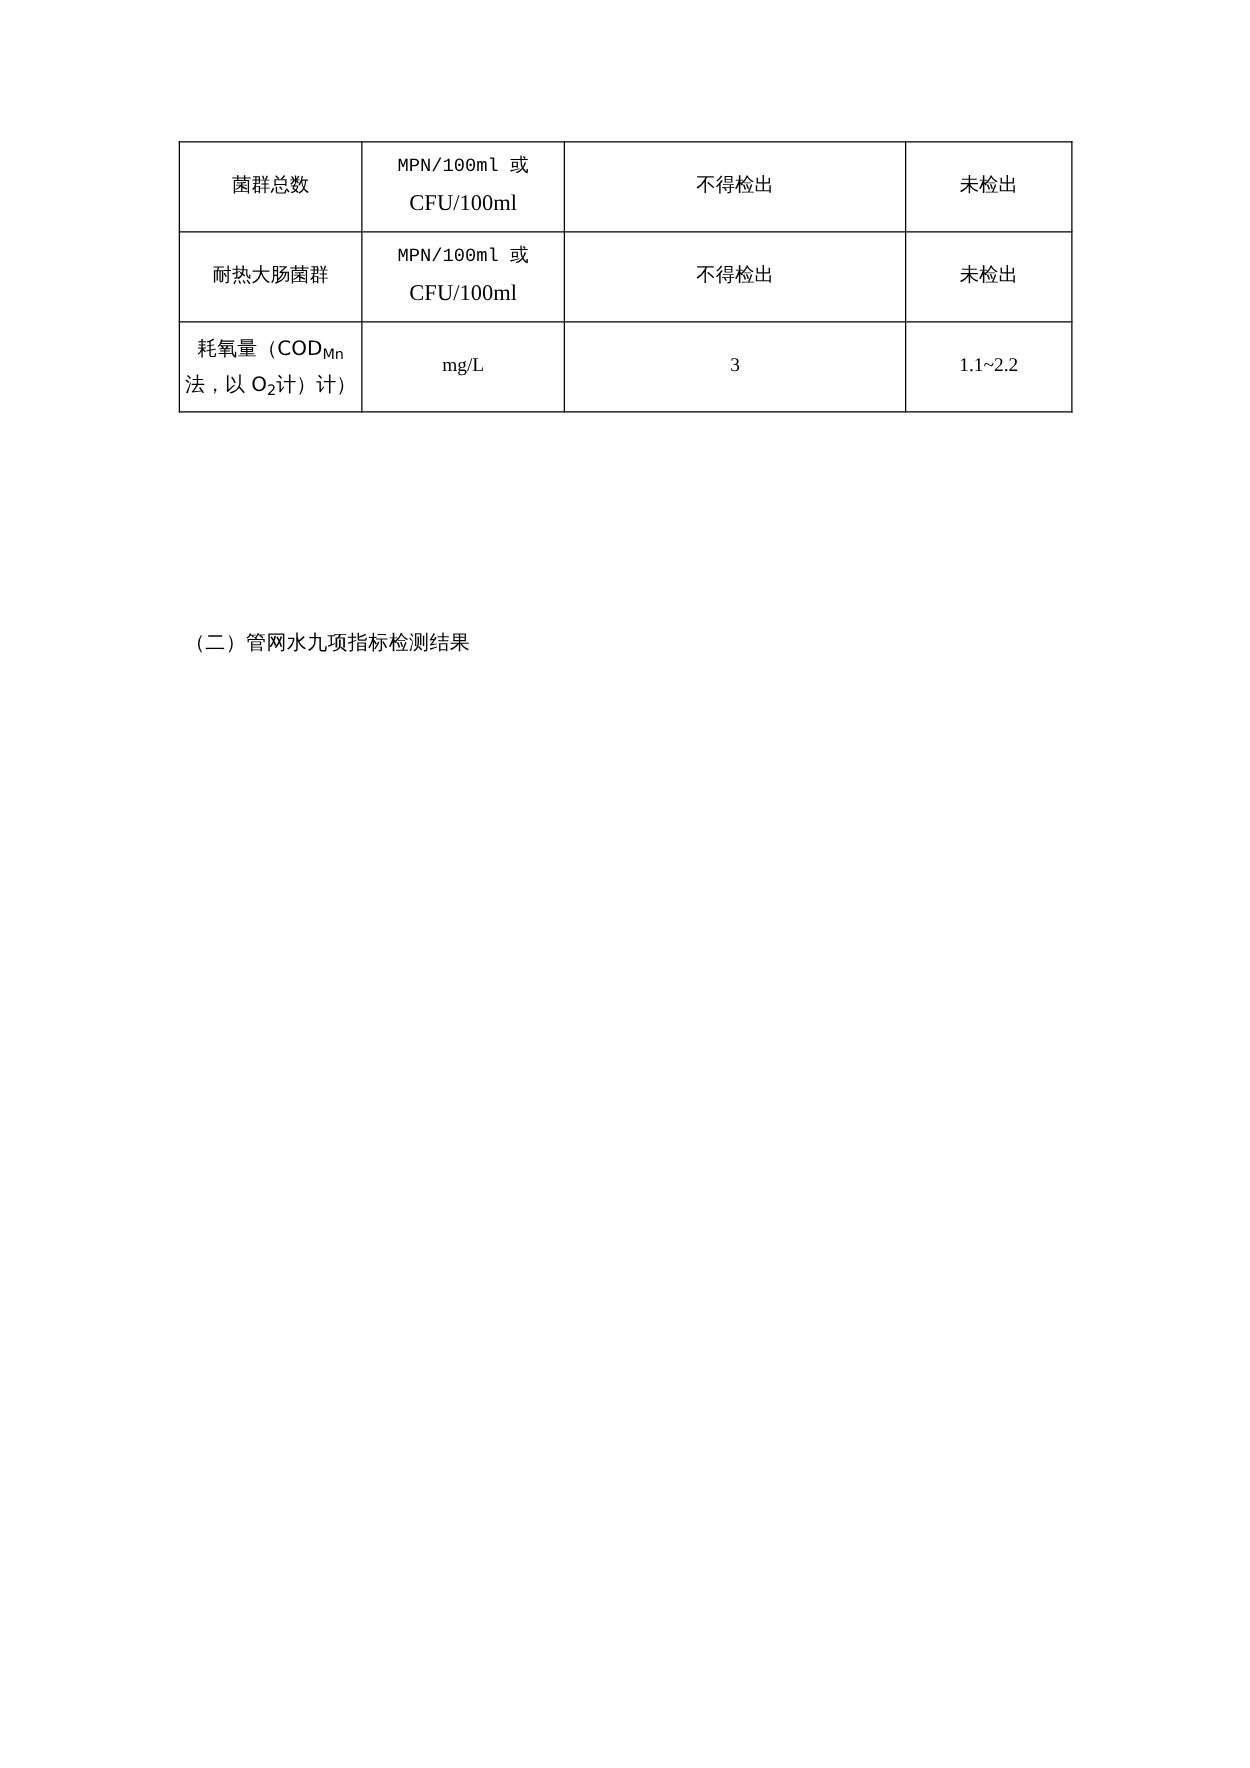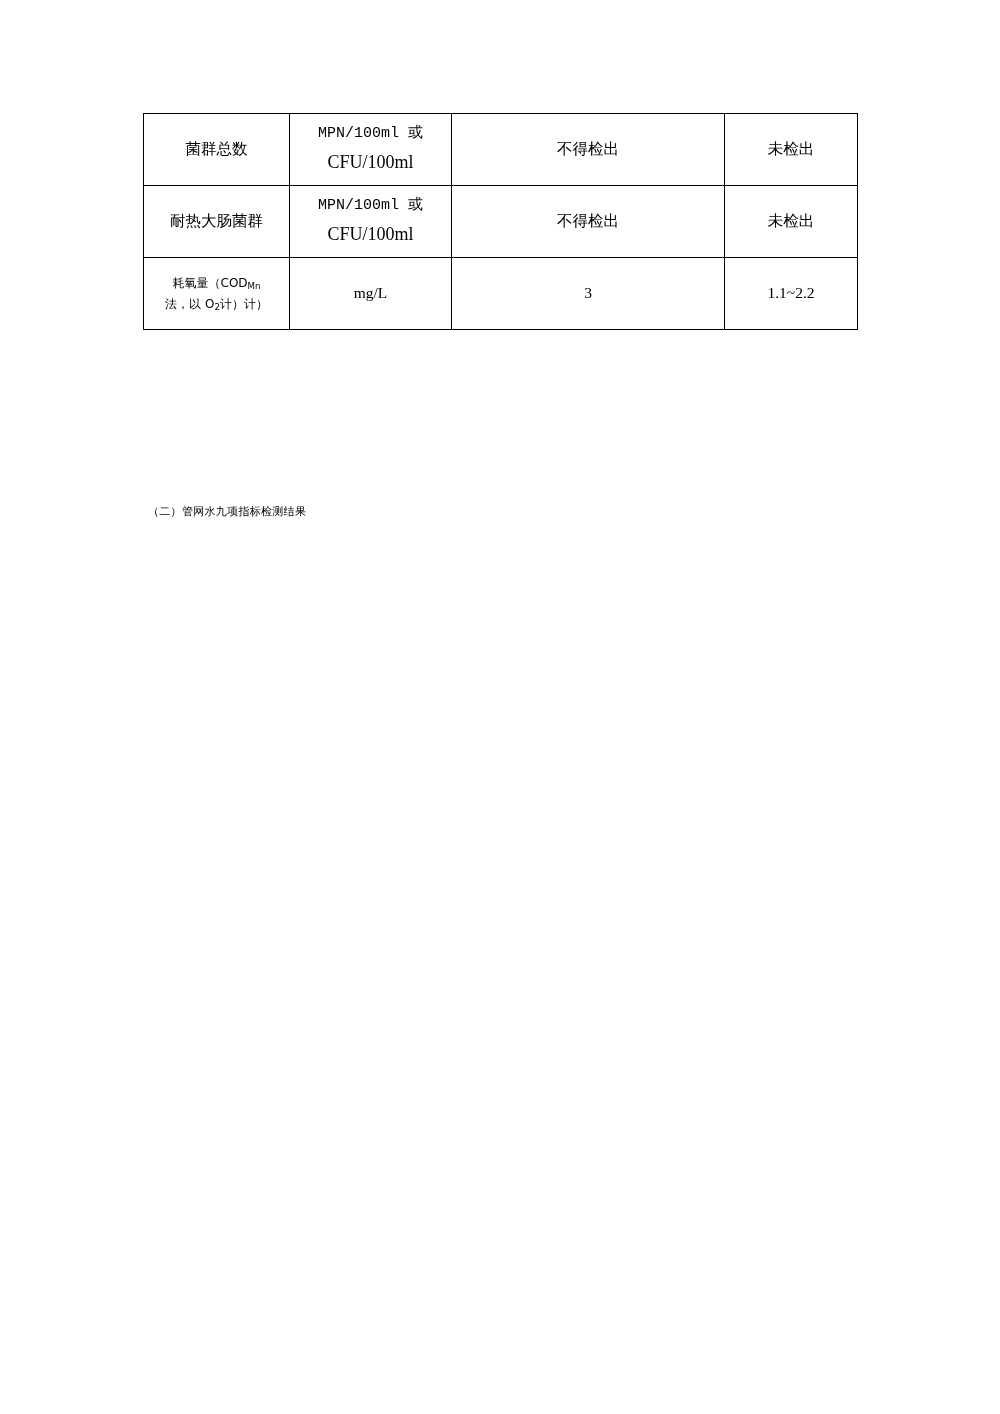--- a/index.html
+++ b/index.html
@@ -46,21 +46,21 @@
   col.c2 { width: 162px; }
   col.c3 { width: 273px; }
   col.c4 { width: 133px; }
 
   .r-h { height: 46px; }
   .r-n { height: 46px; }
   .r-t { height: 72px; }
 
   .cn {
     font-family: "DejaVu Sans", "Liberation Sans", sans-serif;
-    font-size: 12px;
+    font-size: 16px;
   }
   .latin {
     font-family: "Liberation Serif", serif;
     font-size: 18px;
   }
   .twoline > div {
     line-height: 1.7;
   }
   .first-cell {
     text-align: left;
@@ -72,21 +72,21 @@
   }
   .mixed {
     font-family: Liberation Mono, monospace;
     font-size: 15px;
   }
   .caption {
     position: absolute;
     left: 148px;
     top: 504px;
     font-family: "DejaVu Sans", "Liberation Sans", sans-serif;
-    font-size: 11px;
+    font-size: 16px;
     color: #000000;
     letter-spacing: 0.3px;
   }
 </style>
 </head>
 <body>
 
 <div class="page">
 
   <div class="table-wrap">

